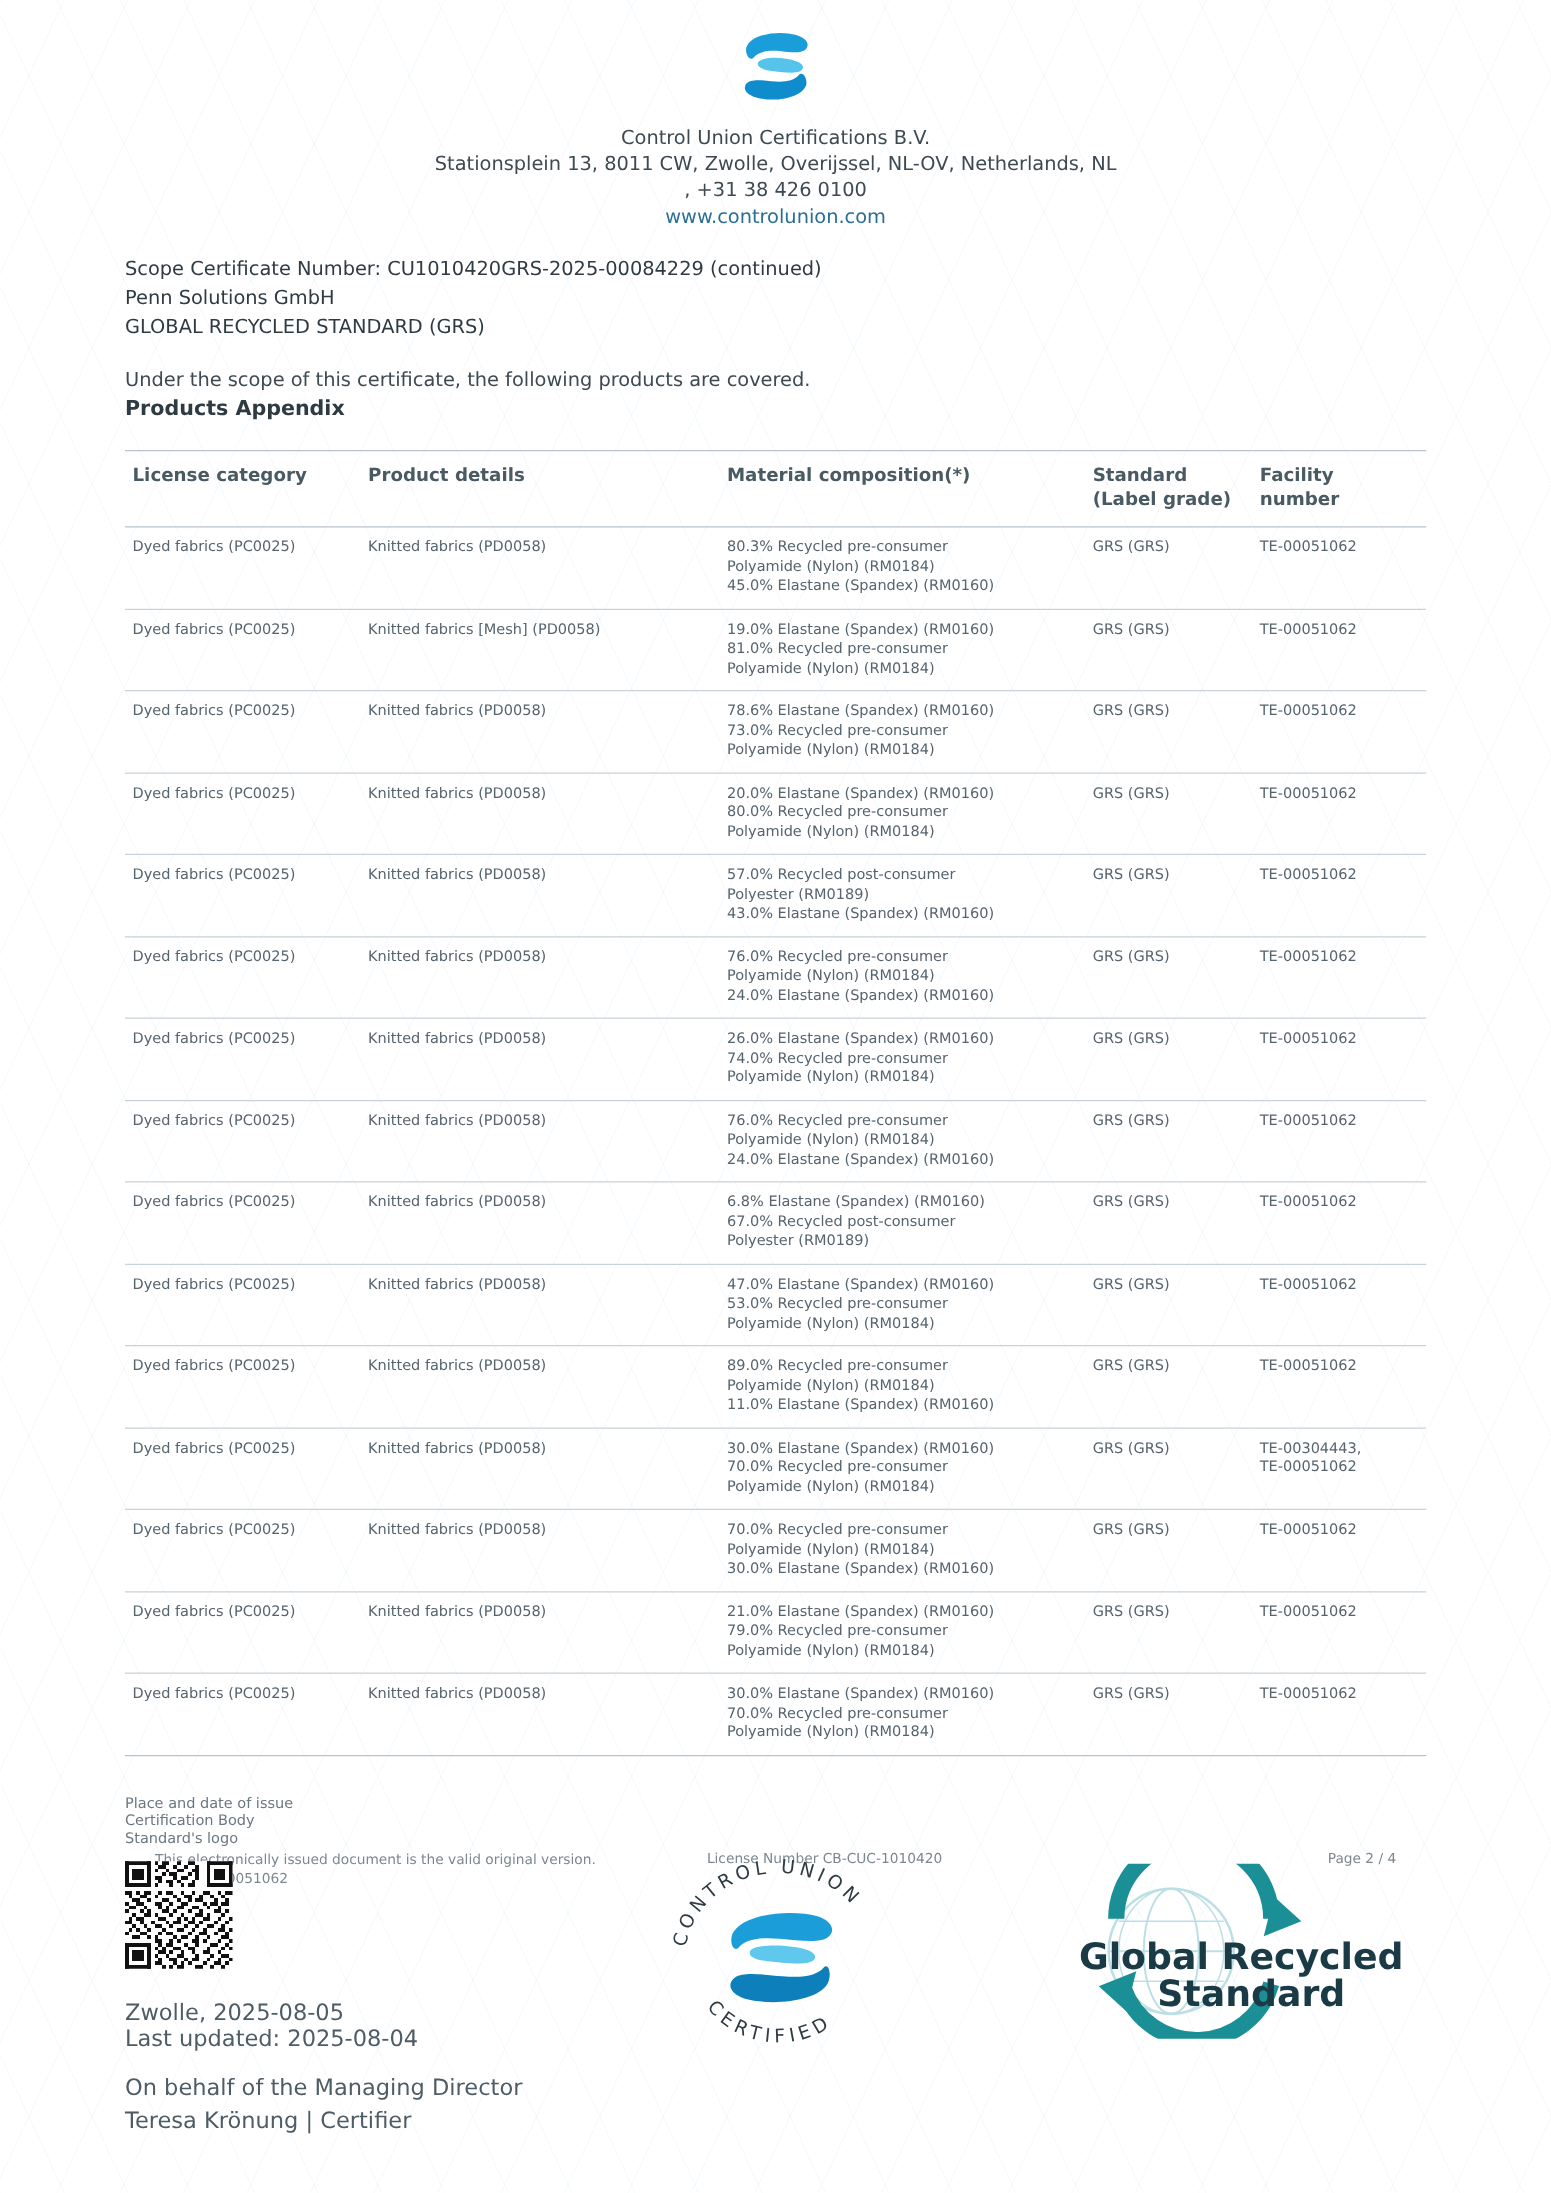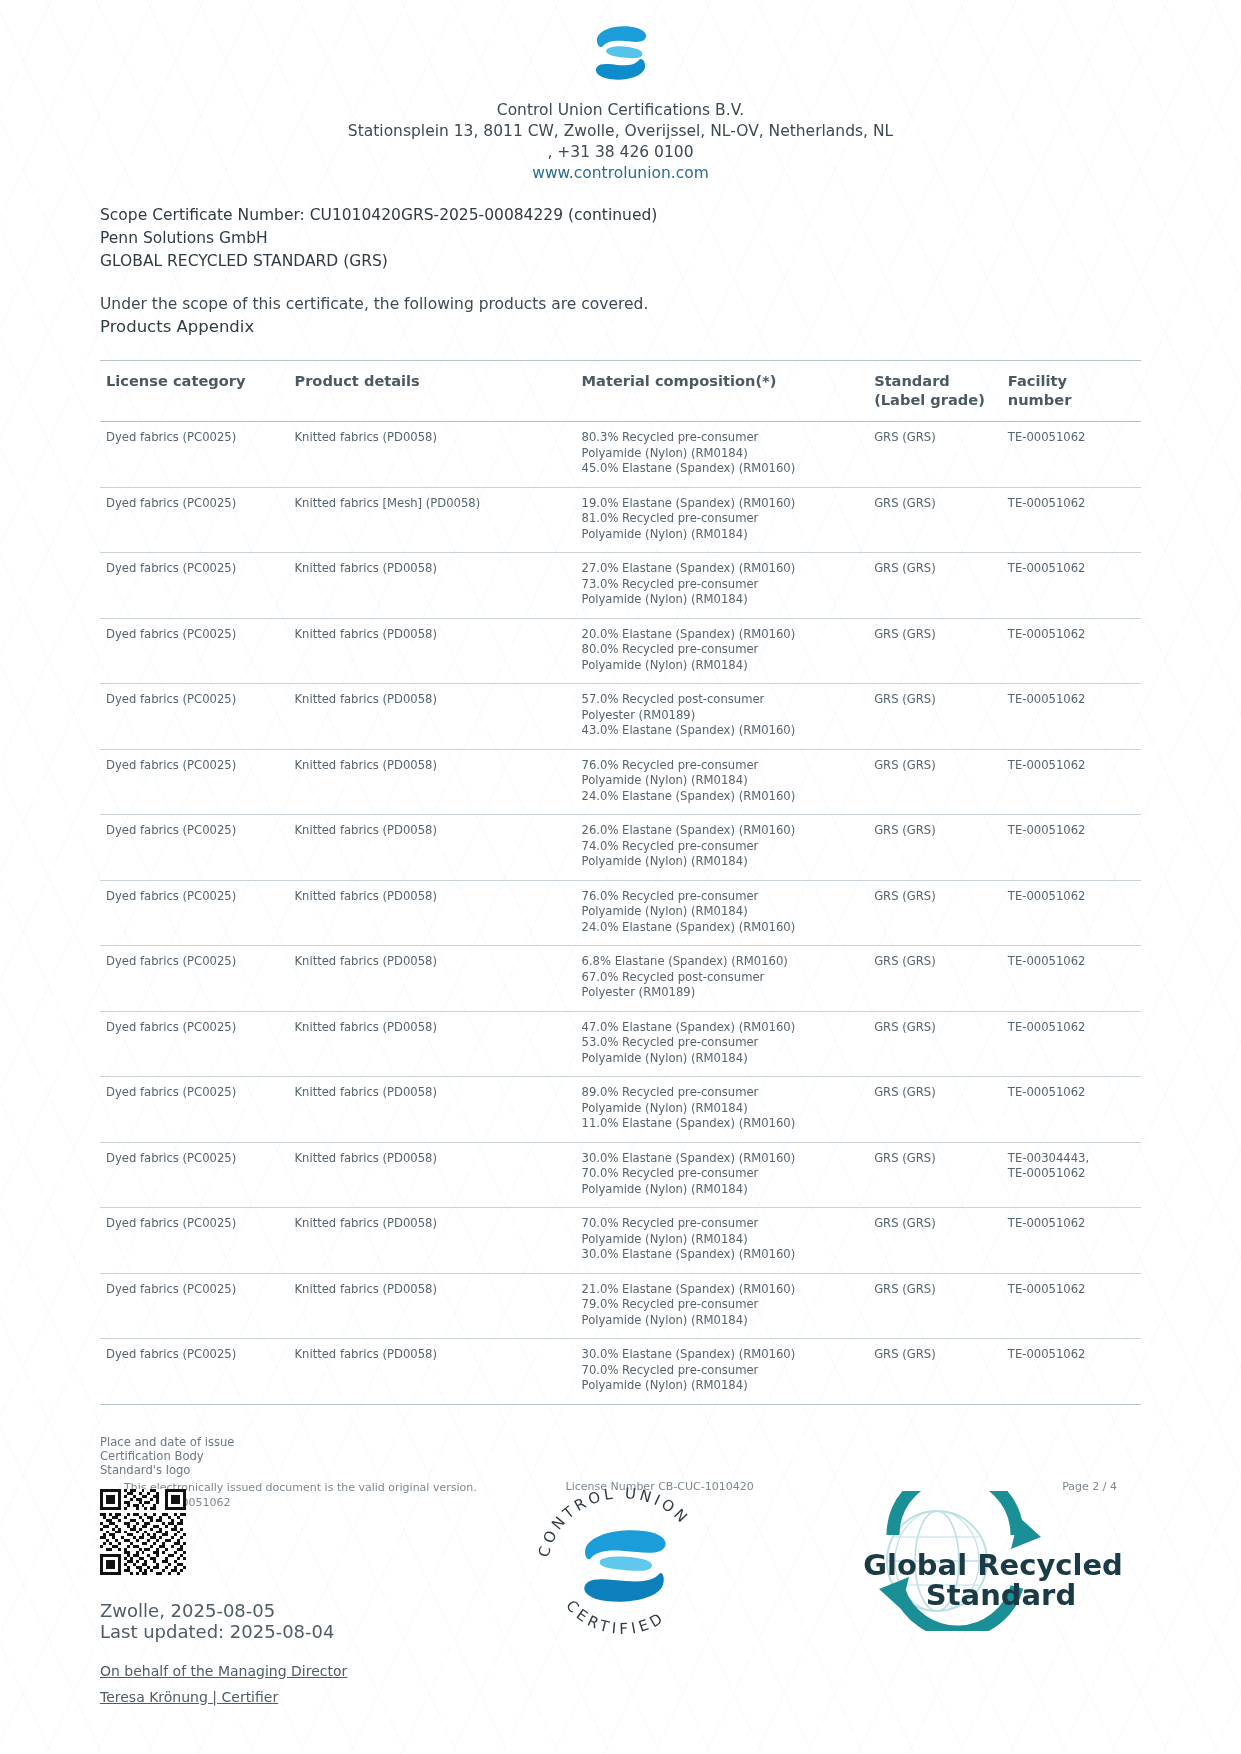--- a/index.html
+++ b/index.html
@@ -63,21 +63,21 @@
   .cert-head div { white-space: nowrap; }
 
   .intro {
     margin-top: 22px;
     font-size: 15.5px;
     color: #3d4a52;
   }
   .appendix-title {
     margin-top: 4px;
     font-size: 16.5px;
-    font-weight: normal;
+    font-weight: bold;
     color: #2f3b42;
   }
 
   
   table.products {
     margin-top: 24px;
     width: 100%;
     border-collapse: collapse;
     font-size: 11.6px;
     color: #55646d;
@@ -139,24 +139,23 @@
     image-rendering: pixelated;
   }
   .issue-lines {
     margin-top: 22px;
     font-size: 18px;
     color: #4e5c65;
     line-height: 21px;
   }
   .signer-lines {
     margin-top: 16px;
-    font-size: 14px;
+    font-size: 18px;
     color: #4e5c65;
     line-height: 26px;
-    text-decoration: underline;
   }
 
   .cu-seal {
     width: 190px;
     height: 150px;
     margin-left: 10px;
   }
   .grs-logo {
     width: 300px;
     height: 140px;
@@ -248,21 +247,21 @@
             </td>
             <td class="col-std">GRS (GRS)</td>
             <td class="col-fac">
               <span class="mat-line">TE-00051062</span>
             </td>
           </tr>
           <tr>
             <td class="col-cat">Dyed fabrics (PC0025)</td>
             <td class="col-det">Knitted fabrics (PD0058)</td>
             <td class="col-mat">
-              <span class="mat-line">27.0% Elastane (Spandex) (RM0160)</span>
+              <span class="mat-line">78.6% Elastane (Spandex) (RM0160)</span>
               <span class="mat-line">73.0% Recycled pre-consumer</span>
               <span class="mat-line">Polyamide (Nylon) (RM0184)</span>
             </td>
             <td class="col-std">GRS (GRS)</td>
             <td class="col-fac">
               <span class="mat-line">TE-00051062</span>
             </td>
           </tr>
           <tr>
             <td class="col-cat">Dyed fabrics (PC0025)</td>

